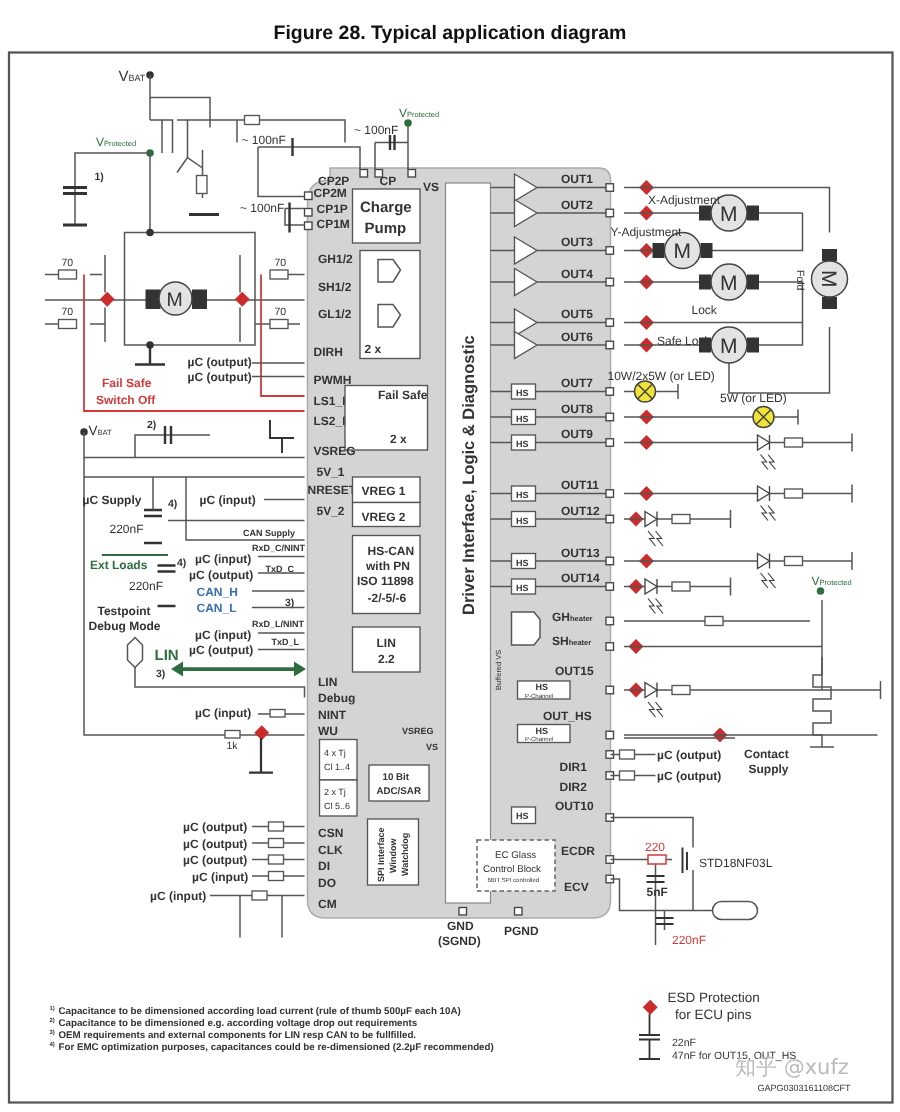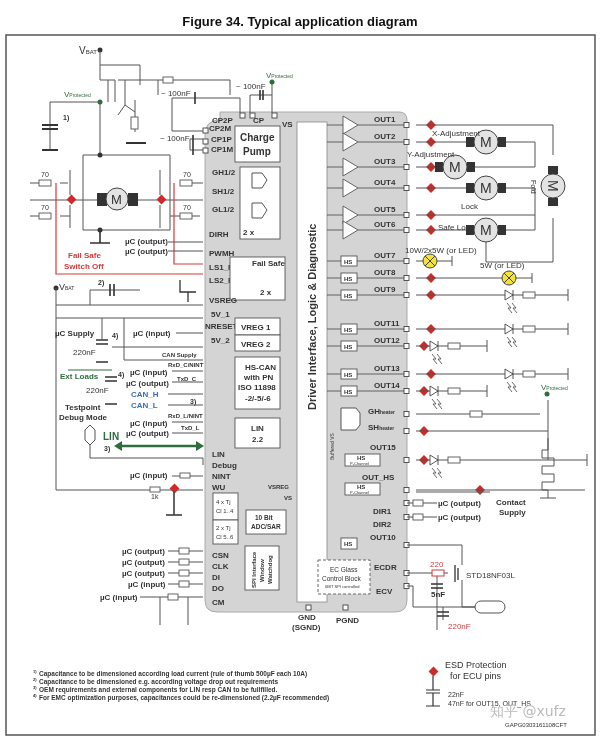--- a/index.html
+++ b/index.html
@@ -14,21 +14,21 @@
   .w { stroke:#555; stroke-width:1; fill:none; }
   .pin { fill:#fff; stroke:#444; stroke-width:0.9; }
   .esd { fill:#cc2b2b; }
   .box { fill:#fff; stroke:#555; stroke-width:0.9; }
   .motor { fill:#e3e3e3; stroke:#444; stroke-width:1; }
   .lamp { fill:#f2e437; stroke:#444; stroke-width:1; }
 </style>
 </head>
 <body>
 
-<div id="title">Figure 34. Typical application diagram</div>
+<div id="title">Figure 28. Typical application diagram</div>
 
 <svg width="600" height="741" viewBox="0 0 600 741" xmlns="http://www.w3.org/2000/svg">
 
   <rect x="6" y="35" width="589" height="700" fill="none" stroke="#555" stroke-width="1.5"></rect>
 
   <path d="M220,120 Q205,120 205,135 L205,600 Q205,612 217,612 L395,612 Q407,612 407,600 L407,120 Q407,112 399,112 L220,112 Z" fill="#d4d4d4" stroke="#aaa" stroke-width="1"></path>
 
   <rect x="297" y="122" width="30" height="480" fill="#fff" stroke="#888" stroke-width="0.8"></rect>
   <text class="t b" font-size="11" transform="translate(316,410) rotate(-90)">Driver Interface, Logic &amp; Diagnostic</text>
 

